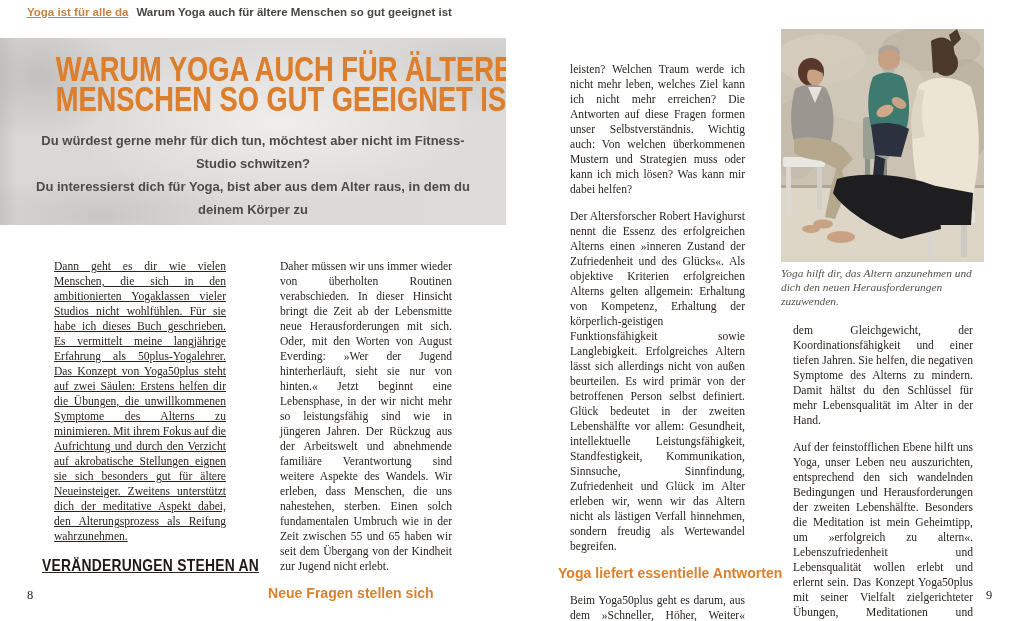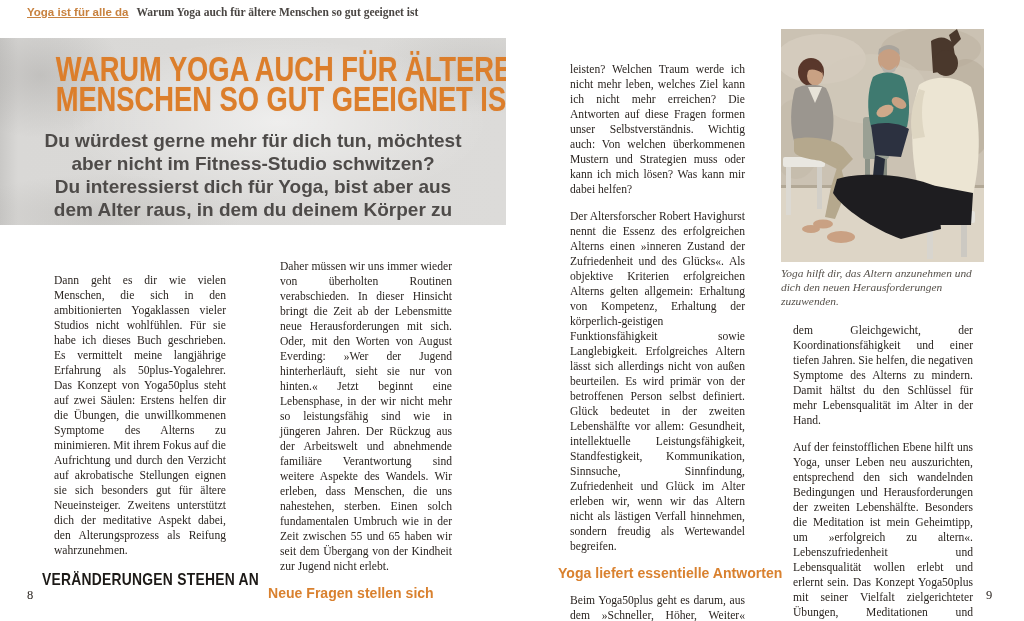--- a/index.html
+++ b/index.html
@@ -6,44 +6,44 @@
   body{
     width:1024px;height:621px;position:relative;overflow:hidden;
     background:#ffffff;
     font-family:"Liberation Serif", serif;
     color:#2b2521;
   }
   
   .runhead{position:absolute;left:27px;top:6px;white-space:nowrap;
     font-family:"Liberation Sans", sans-serif;font-size:11.5px;font-weight:bold;}
   .runhead .kicker{color:#c8823f;margin-right:8px;text-decoration:underline;}
-  .runhead .chapter{color:#4a4643;font-family:Liberation Serif, serif;}
+  .runhead .chapter{color:#4a4643;}
 
   
   .hero{position:absolute;left:0;top:38px;width:506px;height:187px;
     background:
       radial-gradient(ellipse 300px 120px at 55% 45%, rgba(255,255,255,.55), rgba(255,255,255,0) 70%),
       radial-gradient(ellipse 120px 90px at 8% 20%, rgba(140,138,135,.30), rgba(140,138,135,0) 70%),
       radial-gradient(ellipse 160px 70px at 95% 15%, rgba(150,148,143,.22), rgba(150,148,143,0) 70%),
       radial-gradient(ellipse 200px 60px at 20% 95%, rgba(150,148,143,.25), rgba(150,148,143,0) 70%),
       linear-gradient(90deg, #c9c8c6 0px, #d9d8d6 18px, #dcdbd9 100%);
     overflow:hidden;}
   .hero-title{margin:16px 0 0;text-align:center;
     font-family:"Liberation Sans", sans-serif;font-weight:bold;
     font-size:35px;line-height:30px;color:#dc7e2b;
     transform:scaleX(.78);transform-origin:50% 0;white-space:nowrap;
     text-shadow:0 0 1px rgba(220,126,43,.4);}
   .hero-intro{margin:15px auto 0;width:440px;text-align:center;
     font-family:"Liberation Sans", sans-serif;font-weight:bold;
-    font-size:19px;line-height:23px;color:#4e4b49;}
+    font-size:13px;line-height:23px;color:#4e4b49;}
 
   
   .col{position:absolute;font-size:11.6px;line-height:15px;text-align:justify;}
   .col p{margin:12px;}
-  #col1{left:42px;top:261px;width:196px;}
+  #col1{left:42px;top:247px;width:196px;text-decoration:underline;}
   #col2{left:268px;top:247px;width:196px;}
   #col3{left:558px;top:50px;width:199px;}
   #col4{left:781px;top:311px;width:204px;}
 
   .h2-black{font-family:"Liberation Sans", sans-serif;font-weight:bold;
     font-size:16.5px;color:#1d1a17;margin:14px 0 10px;white-space:nowrap;
     transform:scaleX(.84);transform-origin:0 50%;letter-spacing:.3px;}
   .h3-orange{font-family:"Liberation Sans", sans-serif;font-weight:bold;
     font-size:14.5px;color:#d9812f;margin:7px 0 4px;white-space:nowrap;
     transform:scaleX(.97);transform-origin:0 50%;}

